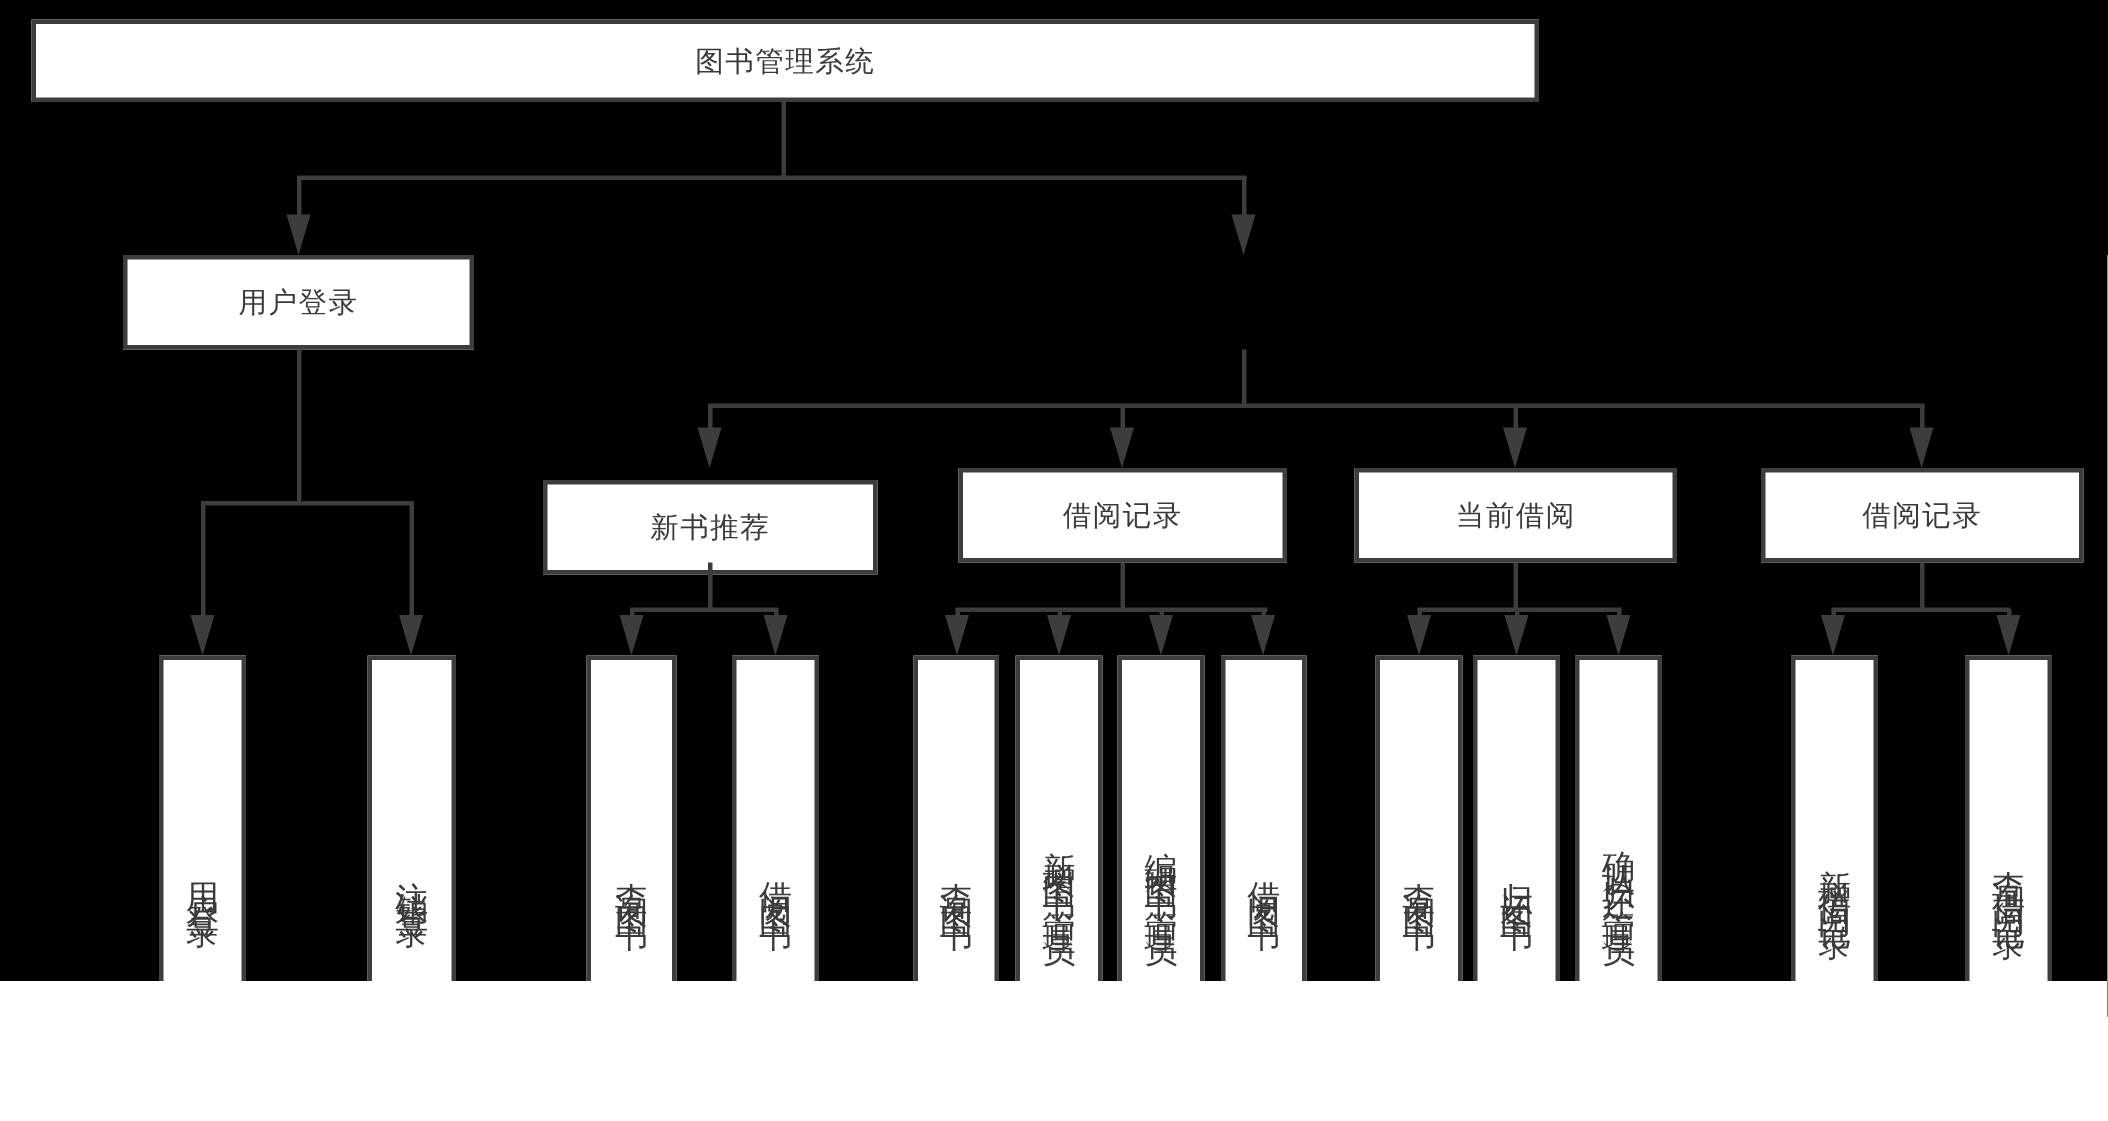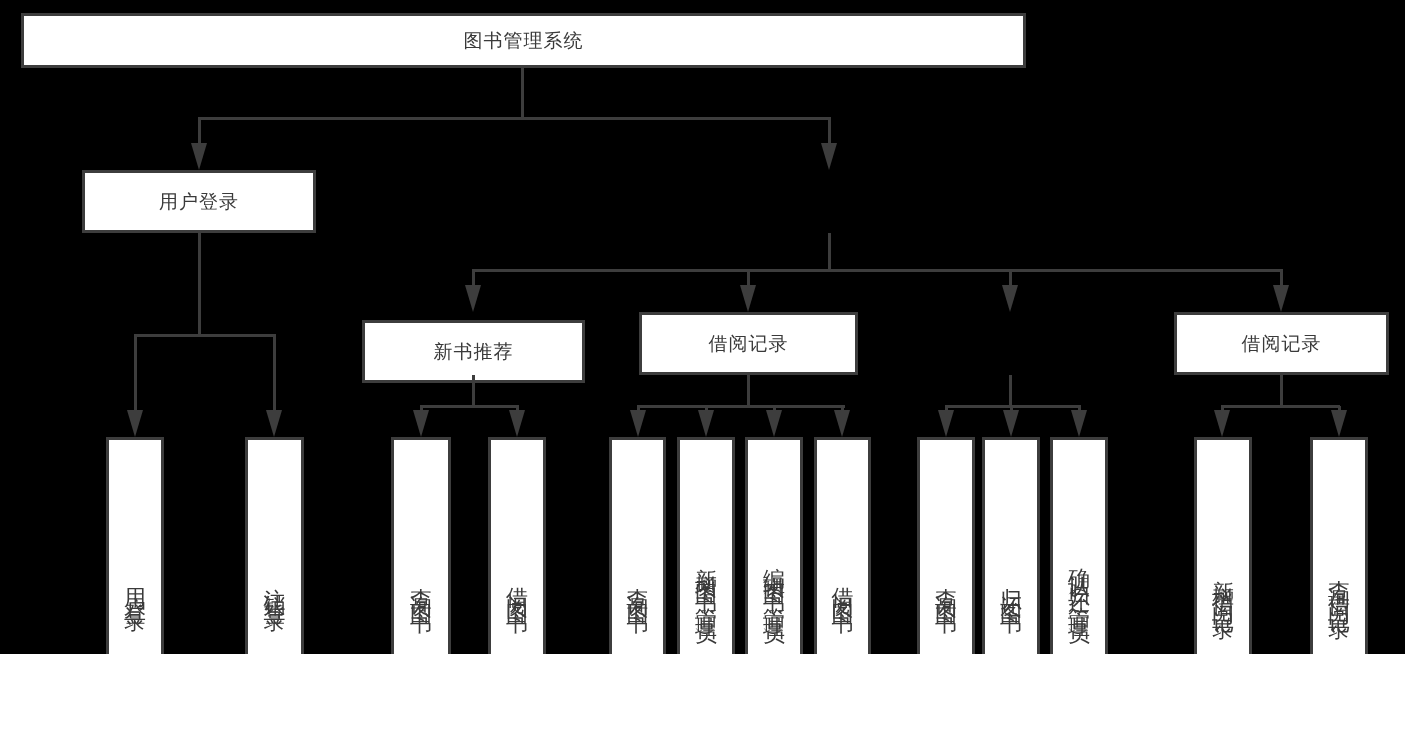--- a/index.html
+++ b/index.html
@@ -44,20 +44,23 @@
 
 
   <div class="node hbox" style="left:362px;top:320px;width:223px;height:63px;">
     <span>新书推荐</span>
   </div>
 
   <div class="node hbox" style="left:639px;top:312px;width:219px;height:63px;">
     <span>借阅记录</span>
   </div>
 
+  <div class="node hbox" style="left:903px;top:312px;width:215px;height:63px;">
+    <span>当前借阅</span>
+  </div>
 
   <div class="node hbox" style="left:1174px;top:312px;width:215px;height:63px;">
     <span>借阅记录</span>
   </div>
 
   <div class="node leaf" style="left:106px;top:437px;width:58px;height:298px;">
     <span>用户登录</span>
   </div>
   <div class="node leaf" style="left:245px;top:437px;width:59px;height:298px;">
     <span>注销登录</span>

